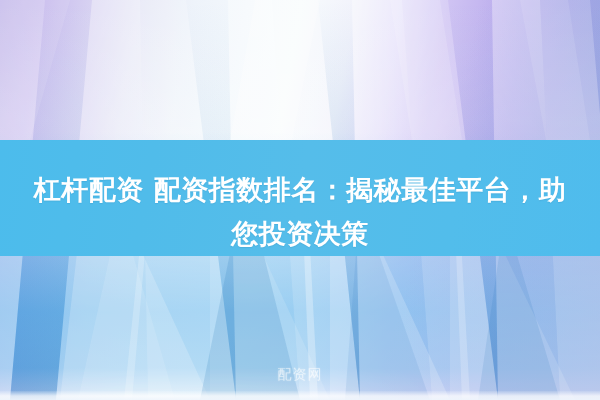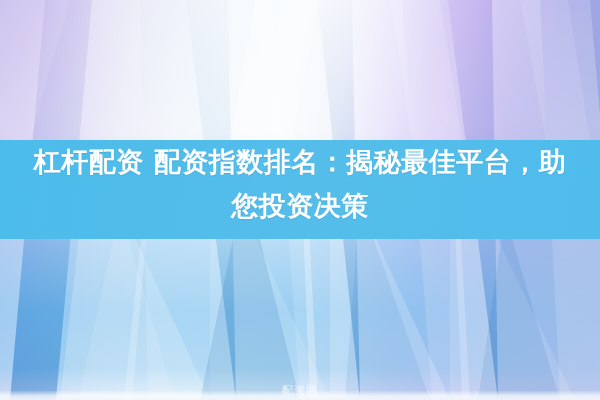--- a/index.html
+++ b/index.html
@@ -77,47 +77,47 @@
     left: 0; right: 0; bottom: 0;
     height: 9px;
     background: linear-gradient(to bottom,
       rgba(255,255,255,0.10) 0%,
       rgba(255,255,255,0.72) 55%,
       rgba(240,246,252,0.92) 100%);
   }
   .watermark {
     position: absolute;
     left: 50%;
-    bottom: 2px;
+    bottom: 16px;
     transform: translateX(-50%);
-    font-size: 11px;
+    font-size: 14px;
     letter-spacing: 1px;
     color: rgba(255,255,255,0.55);
     text-shadow: 0 0 2px rgba(255,255,255,0.45);
     user-select: none;
     white-space: nowrap;
     text-align: center;
   }
 
   
   .title-band {
     position: absolute;
     left: 0;
     right: 0;
     top: 140px;
-    height: 99px;
+    height: 116px;
     background: linear-gradient(100deg,
       #4cbcec 0%,
       #50bcea 25%,
       #55bdea 50%,
       #52bdeb 75%,
       #4fbced 100%);
     box-shadow: 0 0 0 rgba(0,0,0,0);
     display: flex;
-    align-items: flex-start;
+    align-items: flex-end;
     justify-content: center;
   }
   .title-text {
     width: 556px;
     margin: 0;
     text-align: center;
     color: #ffffff;
     font-family: "DejaVu Sans", "Liberation Sans", sans-serif;
     font-weight: 700;
     font-size: 27px;

